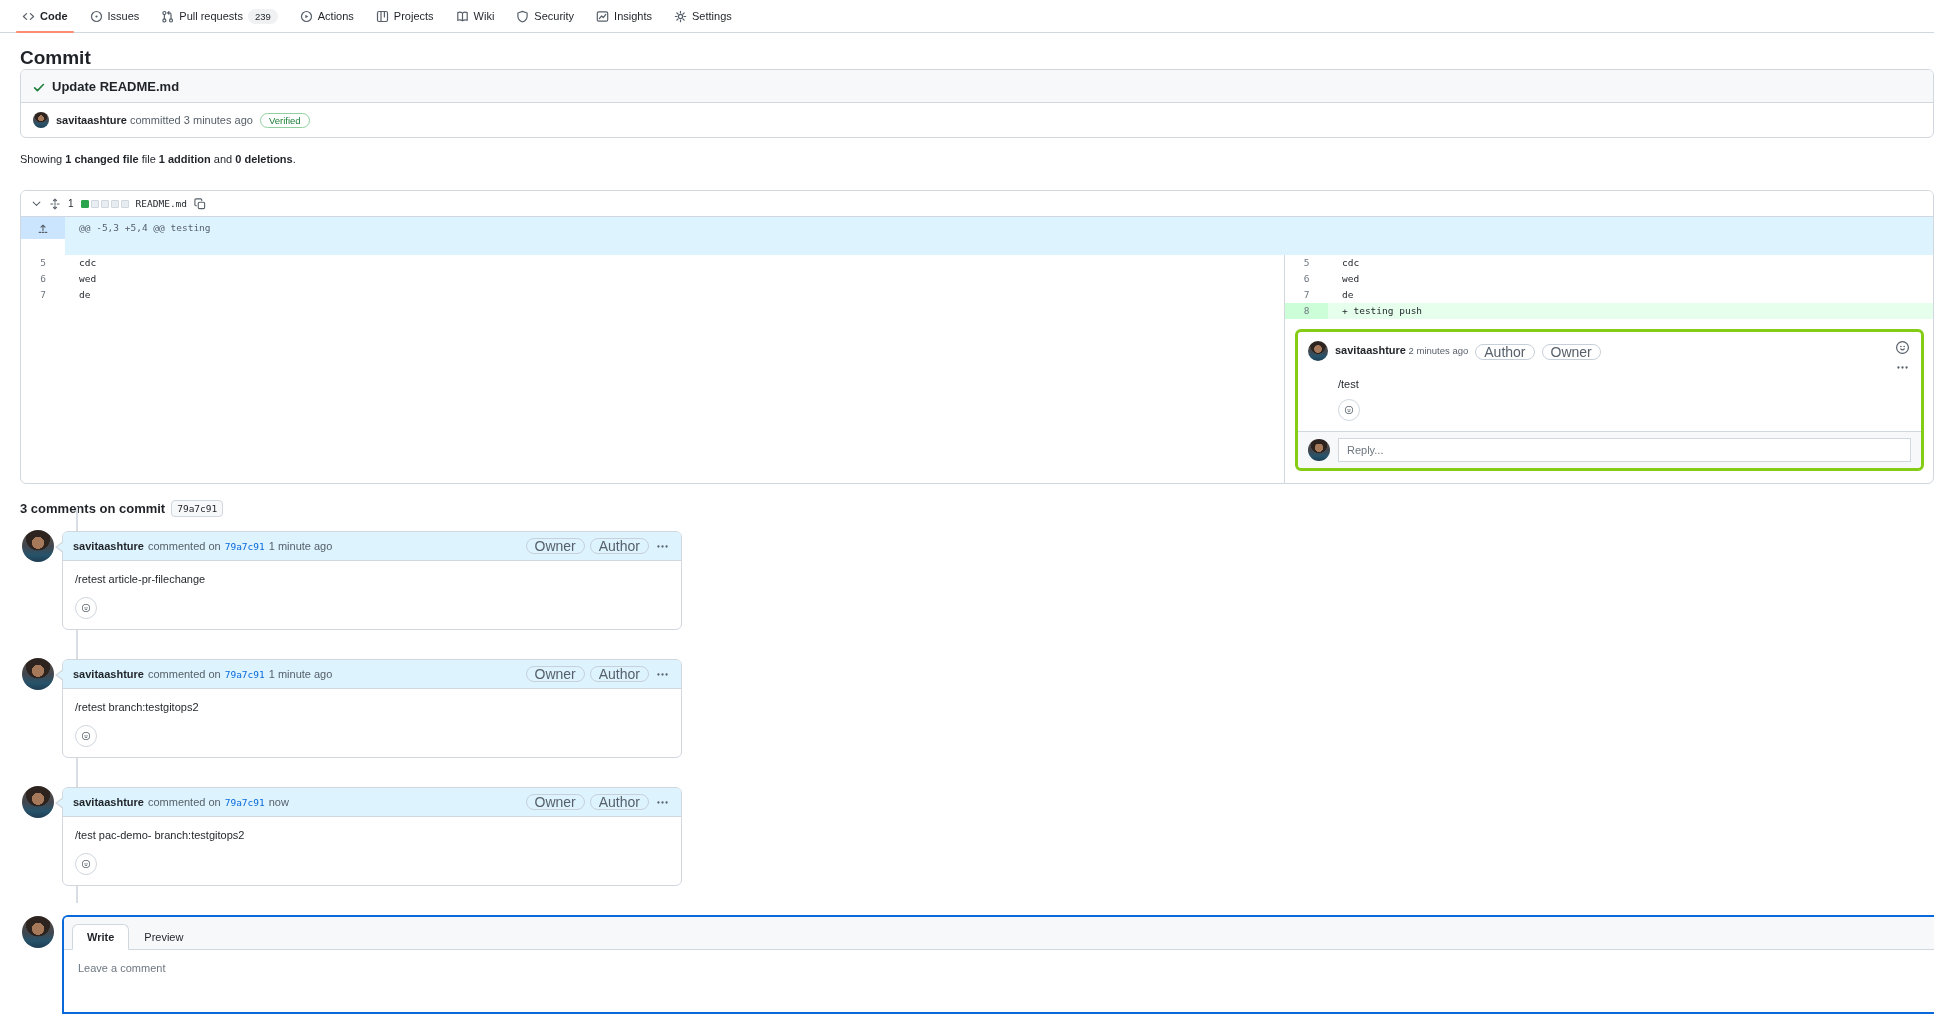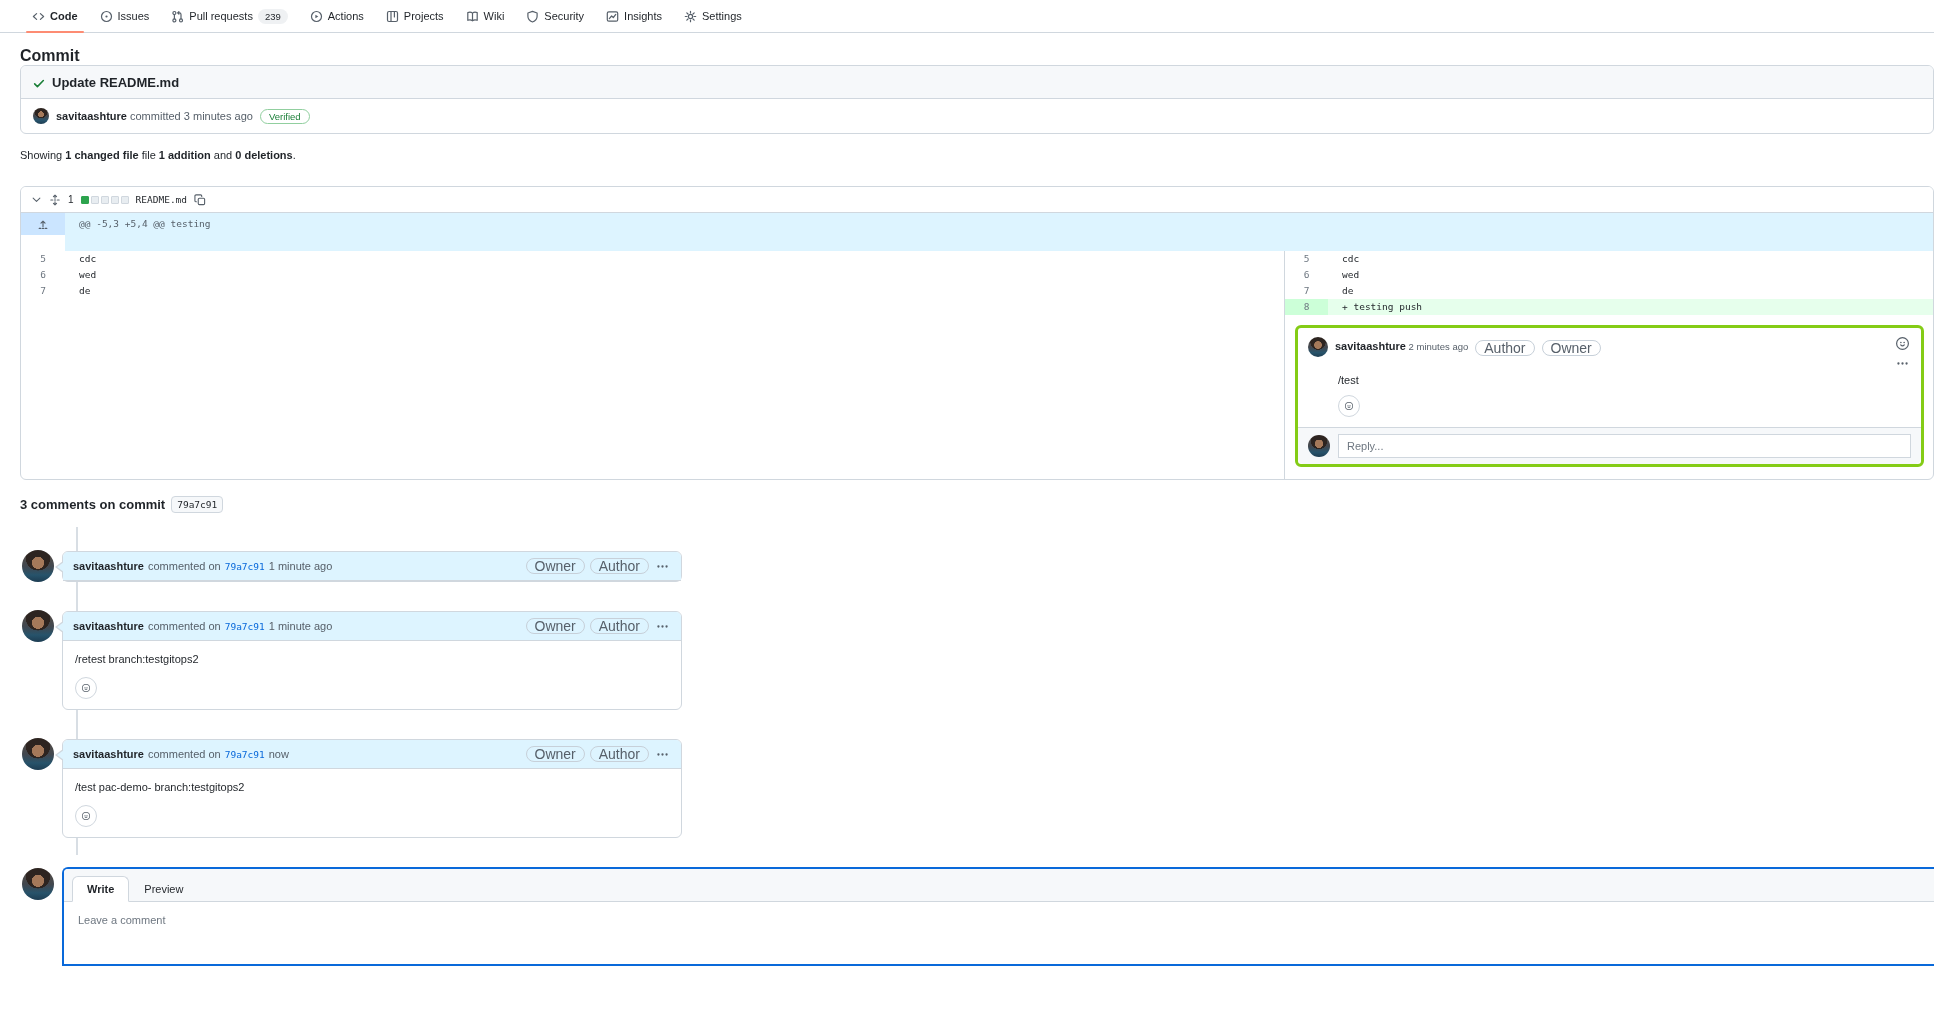--- a/index.html
+++ b/index.html
@@ -2,28 +2,28 @@
 <html><head>
 <meta charset="utf-8">
 <style>
 *{box-sizing:border-box}
 html,body{margin:0;padding:0;width:1934px;height:1024px;overflow:hidden;background:#fff;
   font-family:"Liberation Sans","DejaVu Sans",sans-serif;color:#1f2328;font-size:11px;}
 .mono{font-family:"DejaVu Sans Mono","Liberation Mono",monospace;}
 svg{display:block}
 .muted{color:#57606a}
 
-.topnav{display:flex;align-items:center;gap:22px;padding-left:32px;height:33px;border-bottom:1px solid #d0d7de}
+.topnav{display:flex;align-items:center;gap:22px;padding-left:22px;height:33px;border-bottom:1px solid #d0d7de}
 .nav-item{display:flex;align-items:center;gap:5px;height:100%;position:relative;cursor:pointer;color:#1f2328}
 .nav-item.active .nav-label{font-weight:700}
 .nav-item.active:after{content:"";position:absolute;left:-6px;right:-6px;bottom:-1px;height:2px;background:#fd8c73;border-radius:2px}
 .counter{background:#eff1f3;border:1px solid transparent;border-radius:9px;padding:1px 6px;font-size:9.5px;line-height:11px}
 .oct{stroke:#57606a;fill:none;stroke-width:1.2;stroke-linecap:round;stroke-linejoin:round}
 
-.page-title{font-size:16px;font-weight:600;margin:14px 13px 0 20px}
+.page-title{font-size:19px;font-weight:600;margin:14px 13px 0 20px}
 .box{border:1px solid #d0d7de;border-radius:6px;width:1914px;margin-left:20px;background:#fff;overflow:hidden}
 
 .commit-box{}
 .commit-head{background:#f6f8fa;border-bottom:1px solid #d0d7de;padding:9px 12px 8px}
 .commit-title{display:flex;align-items:center;gap:7px;font-size:13px;font-weight:700}
 .commit-branch{display:flex;align-items:center;gap:6px;font-size:9.5px;font-weight:700;color:#24292f;margin-top:7px}
 .commit-foot{display:flex;align-items:center;gap:7px;padding:9px 12px}
 .badge-verified{color:#1a7f37;border:1px solid #91cf9f;border-radius:999px;font-size:9.5px;padding:1px 8px;background:#fff;cursor:pointer}
 
 .avatar{border-radius:50%;flex:none;display:inline-block;
@@ -60,21 +60,21 @@
 .thread-head{display:flex;align-items:flex-start;gap:7px;padding:9px 10px 0}
 .thread-name{font-weight:700;font-size:11px}
 .thread-right{margin-left:auto;display:flex;flex-direction:column;align-items:flex-end;gap:7px}
 .thread-body{padding:4px 10px 0 40px;font-size:11px}
 .react-btn{width:22px;height:22px;border:1px solid #d0d7de;border-radius:50%;background:#fff;display:flex;align-items:center;justify-content:center;cursor:pointer;margin:9px 0 10px 40px}
 .reply-bar{background:#f6f8fa;border-top:1px solid #d0d7de;border-radius:0 0 6px 6px;padding:6px 10px;display:flex;align-items:center;gap:8px}
 .reply-input{flex:1;height:24px;border:1px solid #d0d7de;border-radius:0;padding:0 8px;font-size:11px;font-family:inherit;color:#1f2328;outline:none;background:#fff}
 .reply-input::placeholder{color:#6e7781}
 .pill{border:1px solid #c7d0d9;border-radius:999px;padding:1px 8px;font-size:14px;color:#57606a;line-height:12px;background:transparent;white-space:nowrap}
 
-.comments-heading{margin:16px 0 38px 20px;font-size:13px;font-weight:700;display:flex;align-items:center;gap:6px}
+.comments-heading{margin:16px 0 14px 20px;font-size:13px;font-weight:700;display:flex;align-items:center;gap:6px}
 .sha-chip{font-family:"DejaVu Sans Mono","Liberation Mono",monospace;font-size:9.5px;font-weight:400;background:#f6f8fa;border:1px solid #d0d7de;border-radius:4px;padding:2px 5px}
 .comments{position:relative}
 .tline{position:absolute;left:76px;top:-24px;bottom:-17px;width:2px;background:#d8dee4}
 .comment-row{position:relative;margin-bottom:29px}
 .c-avatar{position:absolute;left:22px;top:-1px;cursor:pointer}
 .card{position:relative;z-index:1;margin-left:62px;width:620px;border:1px solid #d0d7de;border-radius:6px;background:#fff}
 .card:before{content:"";position:absolute;left:-8px;top:9px;border-style:solid;border-width:6px 8px 6px 0;border-color:transparent #d0d7de transparent transparent}
 .card:after{content:"";position:absolute;left:-6.5px;top:10px;border-style:solid;border-width:5px 7px 5px 0;border-color:transparent #ddf4ff transparent transparent}
 .card-h{background:#ddf4ff;border-bottom:1px solid #d0d7de;border-radius:5px 5px 0 0;height:29px;display:flex;align-items:center;gap:4px;padding:0 10px;font-size:11px}
 .card-h .name{font-weight:700}
@@ -328,20 +328,28 @@
           <span class="pill">Author</span>
           <span class="kebab">
               <svg width="13" height="13" viewBox="0 0 16 16" fill="#57606a">
                 <circle cx="3" cy="8" r="1.4"></circle>
                 <circle cx="8" cy="8" r="1.4"></circle>
                 <circle cx="13" cy="8" r="1.4"></circle>
               </svg>
             </span>
         </span>
       </div>
+      <div class="card-body">
+        <div>/retest article-pr-filechange</div>
+        <button class="react-btn card-react" style="margin:12px 0 0 0">
+            <svg width="12" height="12" viewBox="0 0 16 16" fill="#57606a">
+              <path d="M8 0a8 8 0 1 1 0 16A8 8 0 0 1 8 0zm0 1.5a6.5 6.5 0 1 0 0 13 6.5 6.5 0 0 0 0-13zM5.3 9.2a.75.75 0 0 1 1.06.04 2.25 2.25 0 0 0 3.28 0 .75.75 0 1 1 1.1 1.02 3.75 3.75 0 0 1-5.48 0 .75.75 0 0 1 .04-1.06zM6 5.8a1 1 0 1 1 0 2 1 1 0 0 1 0-2zm4 0a1 1 0 1 1 0 2 1 1 0 0 1 0-2z"></path>
+            </svg>
+          </button>
+      </div>
     </div>
   </div>
 
   <div class="comment-row">
     <span class="avatar av32 c-avatar"></span>
     <div class="card">
       <div class="card-h">
         <span class="name">savitaashture</span>
         <span class="muted">commented on</span>
         <span class="sha-link">79a7c91</span>

